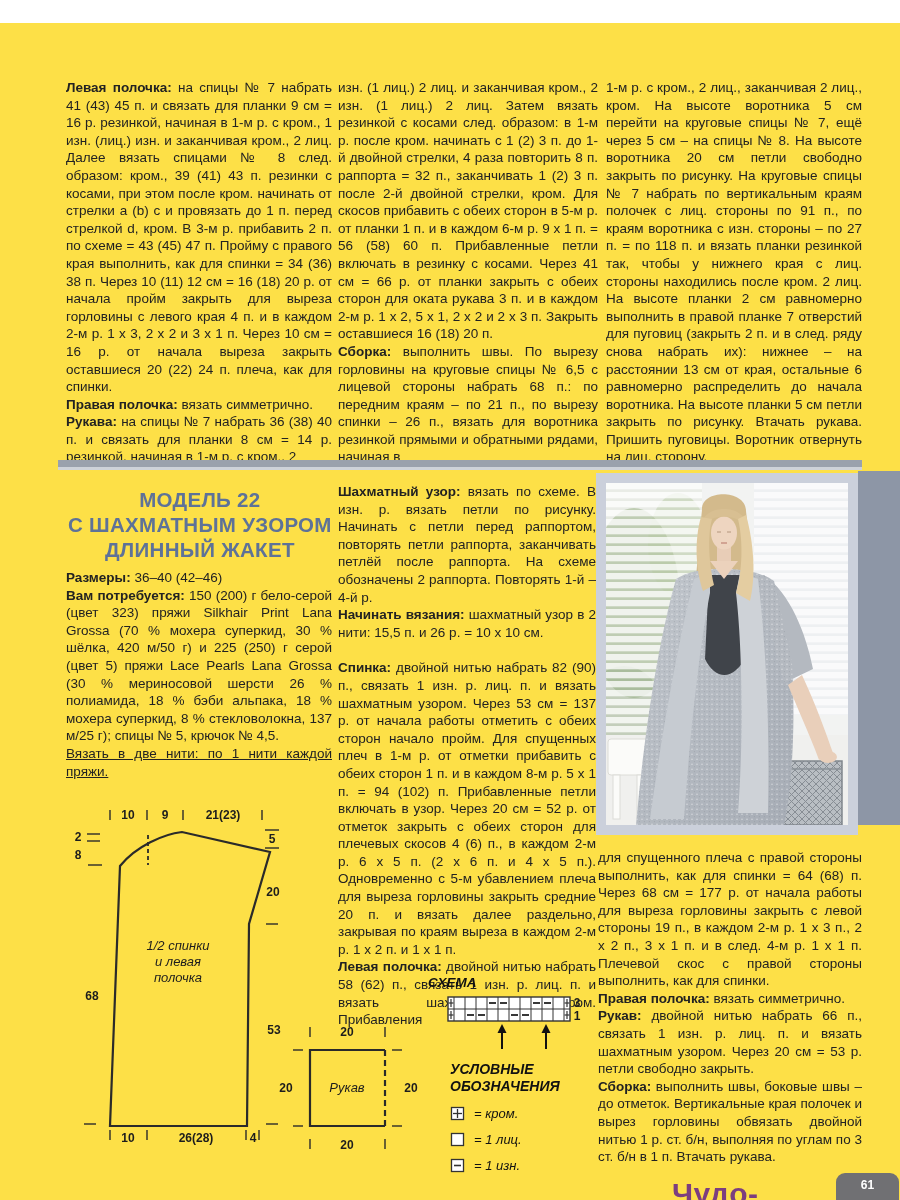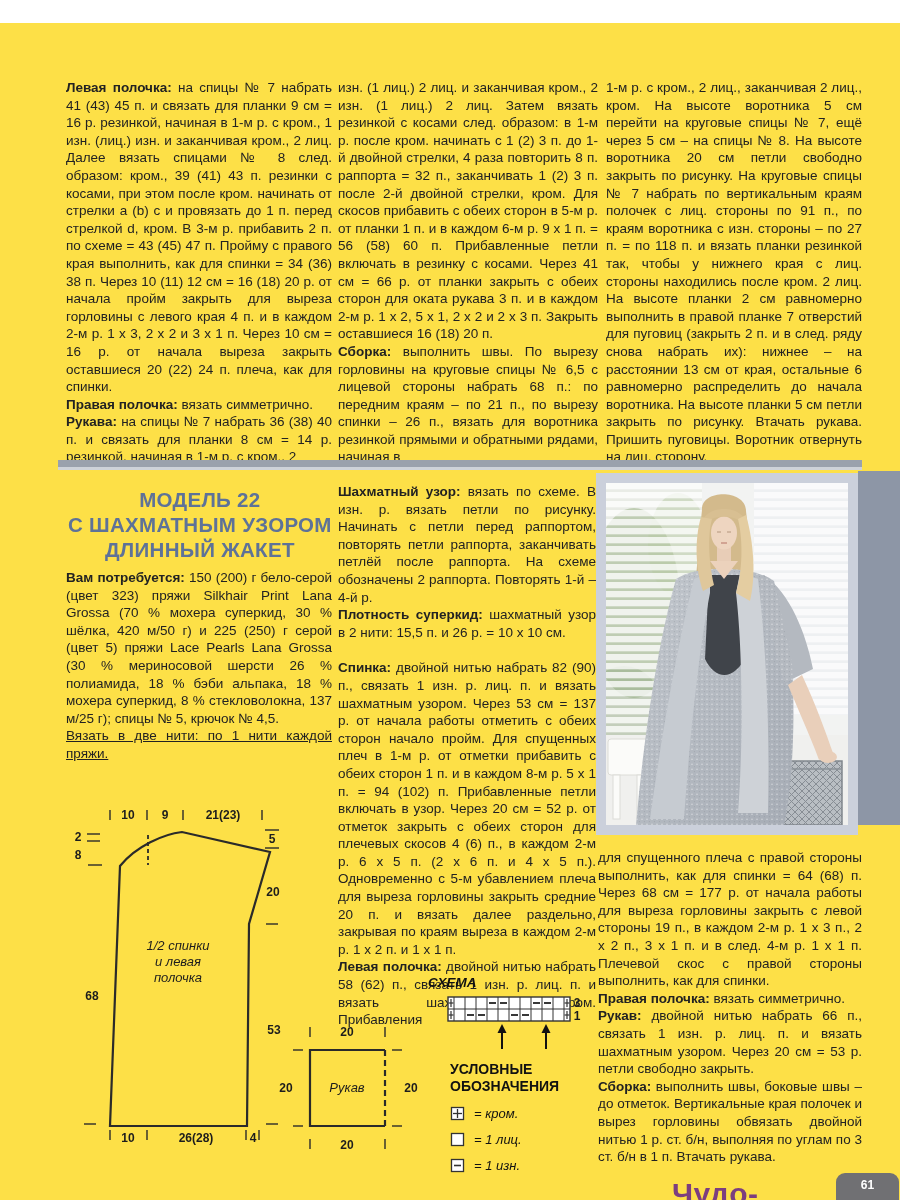--- a/index.html
+++ b/index.html
@@ -13,21 +13,21 @@
   .head{position:absolute;font-weight:700;font-size:20.5px;line-height:25px;color:#5e7298;letter-spacing:.3px;}
   .divider{position:absolute;left:58px;top:437px;width:804px;height:7px;background:#9aa1ad;border-bottom:3px solid #ced2da;}
   .photo-frame{position:absolute;left:596px;top:450px;width:262px;height:362px;background:#cbd0db;}
   .photo{position:absolute;left:10px;top:10px;width:242px;height:342px;display:block;}
   .sidebar-bar{position:absolute;left:858px;top:448px;width:42px;height:354px;background:#8d96a6;}
   svg text{font-family:"Liberation Sans",sans-serif;}
   .dimtext{font-size:12px;font-weight:700;fill:#1d1d1d;}
   .itl{font-style:italic;font-size:13px;fill:#1d1d1d;}
   .schema-title{position:absolute;left:428px;top:952px;font-weight:700;font-style:italic;font-size:13.5px;color:#111;}
   .legend{position:absolute;left:450px;top:1038px;width:150px;}
-  .legend-title{font-weight:700;font-size:14px;line-height:17px;color:#111;}
+  .legend-title{font-weight:700;font-style:italic;font-size:14px;line-height:17px;color:#111;}
   .legend-row{display:flex;align-items:center;gap:9px;margin-top:11px;font-style:italic;font-size:13px;color:#111;}
   .legend-row svg{flex:0 0 auto;display:block;}
   .watermark{position:absolute;left:672px;top:1154px;font-size:30px;font-weight:700;color:#7c3e7f;letter-spacing:.4px;z-index:3;}
   .page-tab{position:absolute;left:836px;top:1150px;width:63px;height:50px;background:#707073;border-radius:9px 9px 0 0;
             color:#fff;font-size:12px;font-weight:700;text-align:center;padding-top:5px;box-sizing:border-box;z-index:2;}
 </style>
 </head>
 <body>
 
 <div class="page">
@@ -47,26 +47,27 @@
 
   <div class="divider"></div>
 
   <div class="head" style="left:68px;top:464px;text-align:center;">
     <div>МОДЕЛЬ 22</div>
     <div>С ШАХМАТНЫМ УЗОРОМ</div>
     <div>ДЛИННЫЙ ЖАКЕТ</div>
   </div>
 
   <div class="col" style="left:66px;top:546px;width:266px;">
+      <p class="para"><b>Размеры: </b>36–40 (42–46)</p>
       <p class="para"><b>Вам потребуется: </b>150 (200) г бело-серой (цвет 323) пряжи Silkhair Print Lana Grossa (70 % мохера суперкид, 30 % шёлка, 420 м/50 г) и 225 (250) г серой (цвет 5) пряжи Lace Pearls Lana Grossa (30 % мериносовой шерсти 26 % полиамида, 18 % бэби альпака, 18 % мохера суперкид, 8 % стекловолокна, 137 м/25 г); спицы № 5, крючок № 4,5.</p>
       <p class="para u">Вязать в две нити: по 1 нити каждой пряжи.</p>
     </div>
   <div class="col" style="left:338px;top:460px;width:258px;">
       <p class="para"><b>Шахматный узор: </b>вязать по схеме. В изн. р. вязать петли по рисунку. Начинать с петли перед раппортом, повторять петли раппорта, заканчивать петлёй после раппорта. На схеме обозначены 2 раппорта. Повторять 1-й – 4-й р.</p>
-      <p class="para"><b>Плотность суперкид: </b>шахматный узор в 2 нити: 15,5 п. и 26 р. = 10 х 10 см.</p>
+      <p class="para"><b>Начинать вязания: </b>шахматный узор в 2 нити: 15,5 п. и 26 р. = 10 х 10 см.</p>
       <p class="para" style="margin-top: 18px;"><b>Спинка: </b>двойной нитью набрать 82 (90) п., связать 1 изн. р. лиц. п. и вязать шахматным узором. Через 53 см = 137 р. от начала работы отметить с обеих сторон начало пройм. Для спущенных плеч в 1-м р. от отметки прибавить с обеих сторон 1 п. и в каждом 8-м р. 5 х 1 п. = 94 (102) п. Прибавленные петли включать в узор. Через 20 см = 52 р. от отметок закрыть с обеих сторон для плечевых скосов 4 (6) п., в каждом 2-м р. 6 х 5 п. (2 х 6 п. и 4 х 5 п.). Одновременно с 5-м убавлением плеча для выреза горловины закрыть средние 20 п. и вязать далее раздельно, закрывая по краям выреза в каждом 2-м р. 1 х 2 п. и 1 х 1 п.</p>
       <p class="para"><b>Левая полочка: </b>двойной нитью набрать 58 (62) п., связать 1 изн. р. лиц. п. и вязать шахматным узором. Прибавления</p>
     </div>
   <div class="col" style="left:598px;top:826px;width:264px;">
       <p class="para">для спущенного плеча с правой стороны выполнить, как для спинки = 64 (68) п. Через 68 см = 177 р. от начала работы для выреза горловины закрыть с левой стороны 19 п., в каждом 2-м р. 1 х 3 п., 2 х 2 п., 3 х 1 п. и в след. 4-м р. 1 х 1 п. Плечевой скос с правой стороны выполнить, как для спинки.</p>
       <p class="para"><b>Правая полочка: </b>вязать симметрично.</p>
       <p class="para"><b>Рукав: </b>двойной нитью набрать 66 п., связать 1 изн. р. лиц. п. и вязать шахматным узором. Через 20 см = 53 р. петли свободно закрыть.</p>
       <p class="para"><b>Сборка: </b>выполнить швы, боковые швы – до отметок. Вертикальные края полочек и вырез горловины обвязать двойной нитью 1 р. ст. б/н, выполняя по углам по 3 ст. б/н в 1 п. Втачать рукава.</p>
     </div>
 

